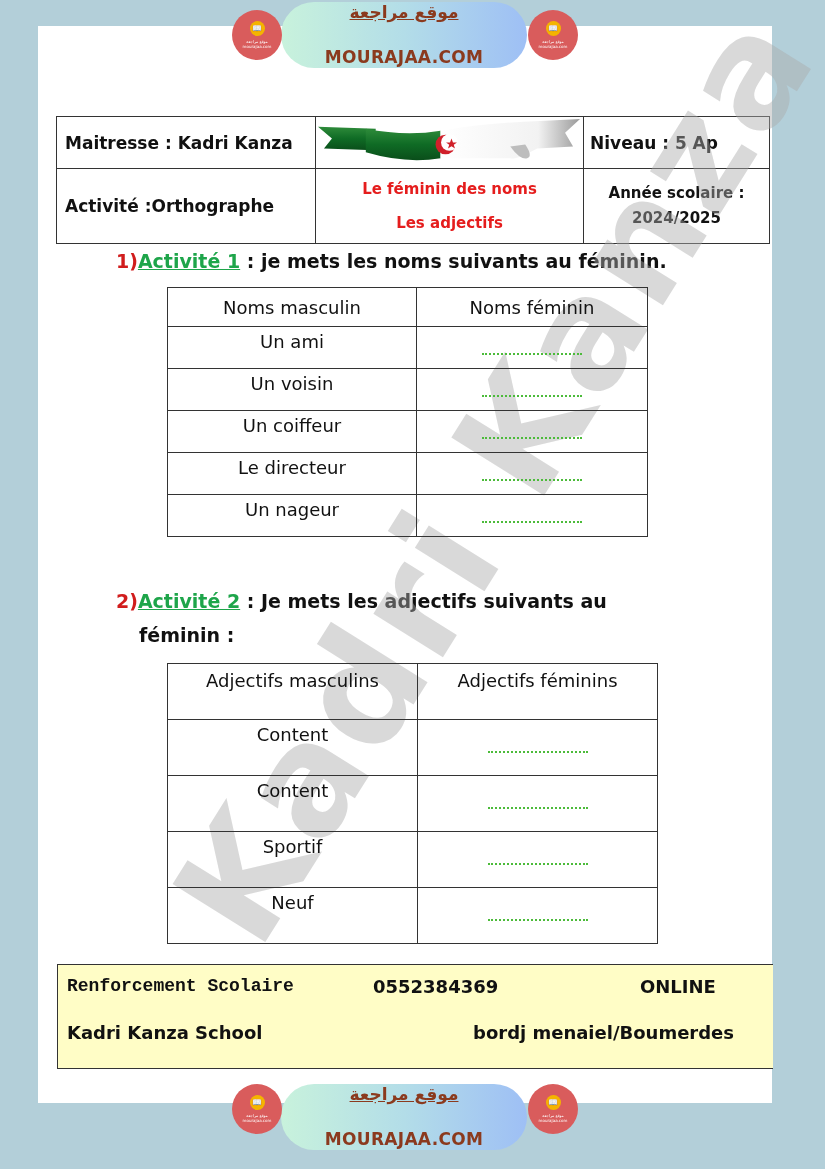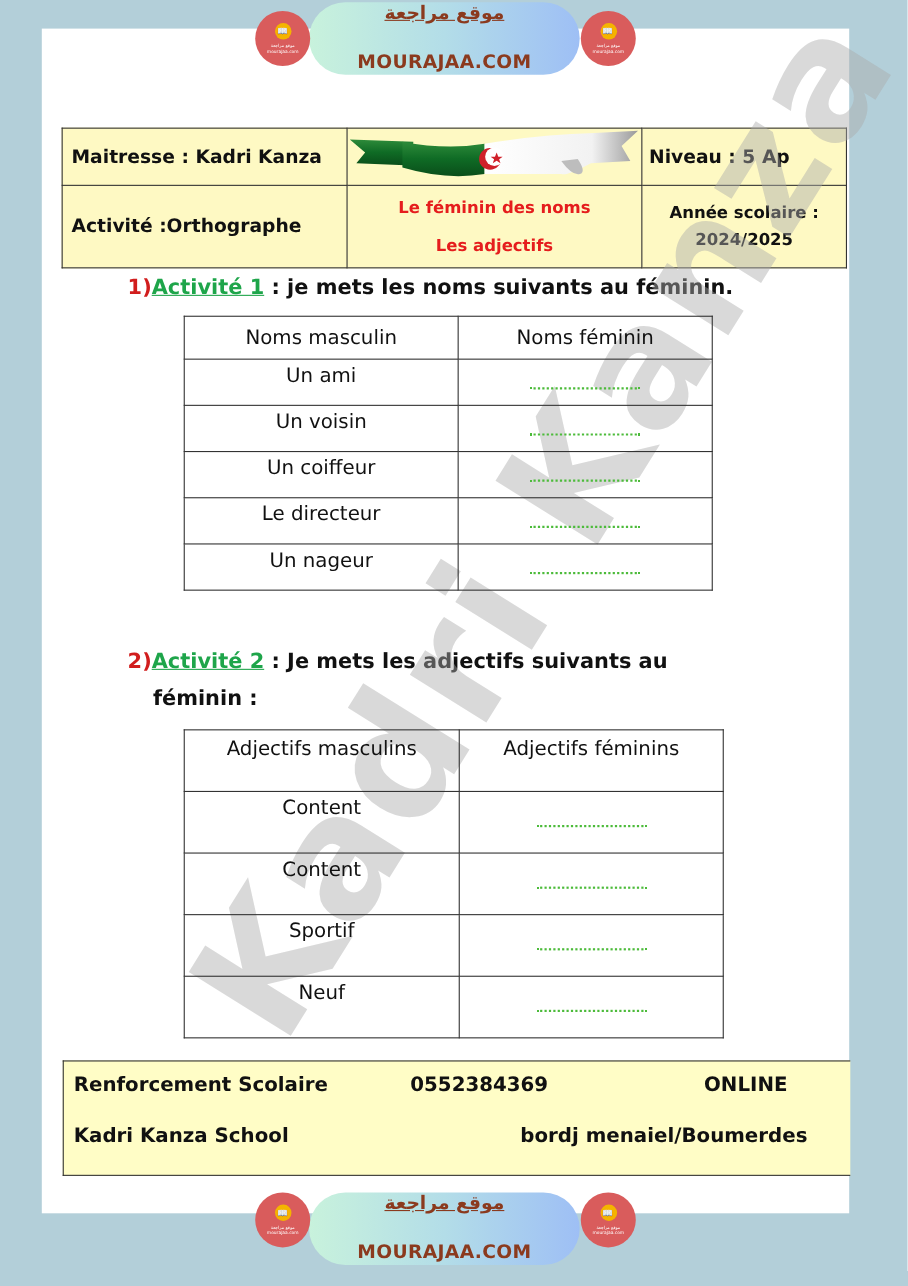--- a/index.html
+++ b/index.html
@@ -52,21 +52,21 @@
     .logo.tl { left: 232px; top: 10px; }
     .logo.tr { left: 528px; top: 10px; }
     .logo.bl { left: 232px; top: 1084px; }
     .logo.br { left: 528px; top: 1084px; }
 
     
     .header-table {
       position: absolute; left: 56px; top: 116px;
       width: 714px; height: 127px;
       border-collapse: collapse;
-      background: #fef9c3;
+      background: #ffffff;
     }
     .header-table td {
       border: 1.5px solid #333;
       font-family: "DejaVu Sans", sans-serif;
       font-weight: bold;
     }
     .h-label { font-size: 17px; padding-left: 8px; color: #111; }
     .h-title { color: #e51d1d; font-size: 15px; text-align: center; line-height: 34px; }
     .h-level { font-size: 17px; padding-left: 6px; }
     .h-year { font-size: 15px; text-align: center; line-height: 25px; }
@@ -250,21 +250,21 @@
     <td class="f"><span class="dots"></span></td>
   </tr>
   <tr>
     <td class="m">Neuf</td>
     <td class="f"><span class="dots"></span></td>
   </tr>
 </tbody>
   </table>
 
 <div class="footer">
-  <span style="left:9px; top:11px;">Renforcement Scolaire</span>
+  <span style="left:9px; top:11px;font-family:Liberation Mono, monospace;">Renforcement Scolaire</span>
   <span style="left:315px; top:11px;">0552384369</span>
   <span style="left:582px; top:11px;">ONLINE</span>
   <span style="left:9px; top:57px;">Kadri Kanza School</span>
   <span style="left:415px; top:57px;">bordj menaiel/Boumerdes</span>
 </div>
 
 <div class="logo bl">
   <div class="book">📖</div>
   <div class="lt">موقع مراجعة mourajaa.com</div>
 </div>

